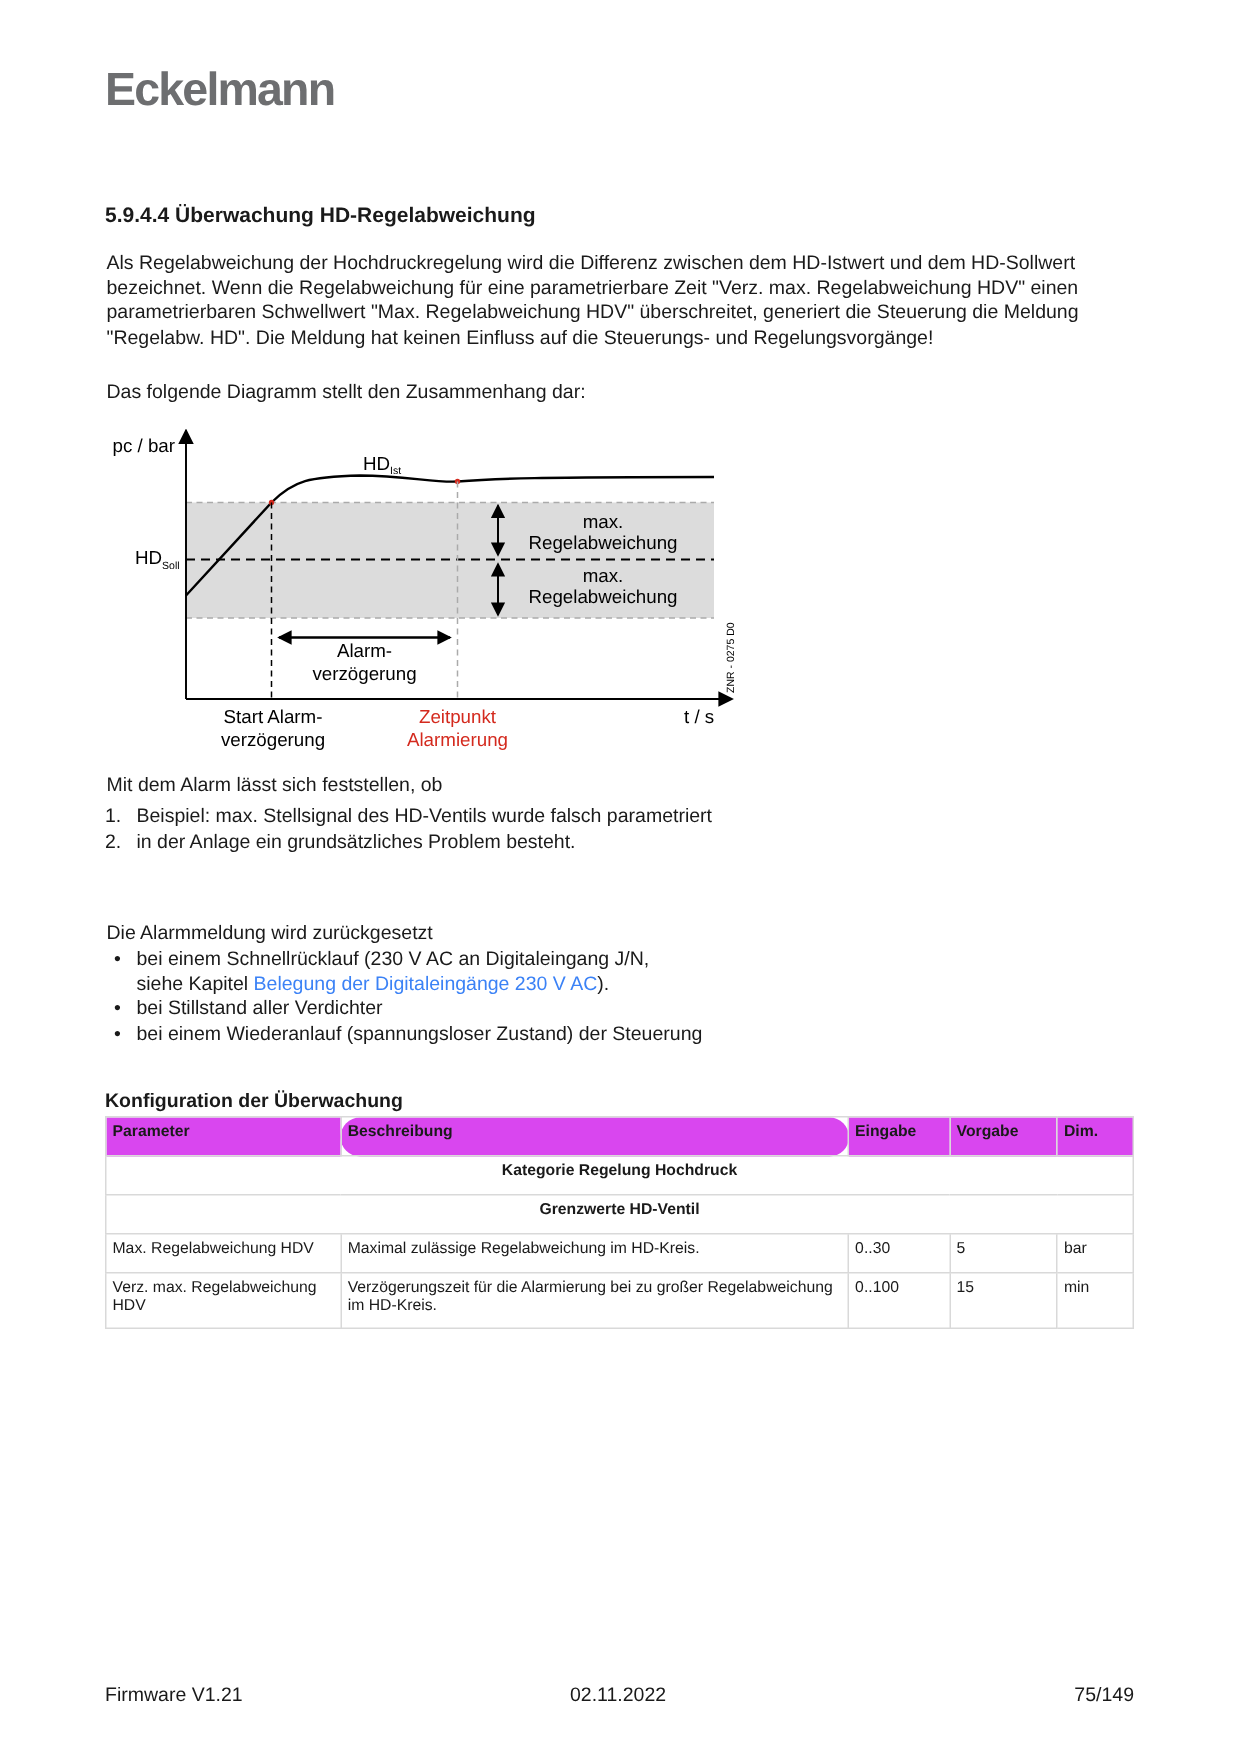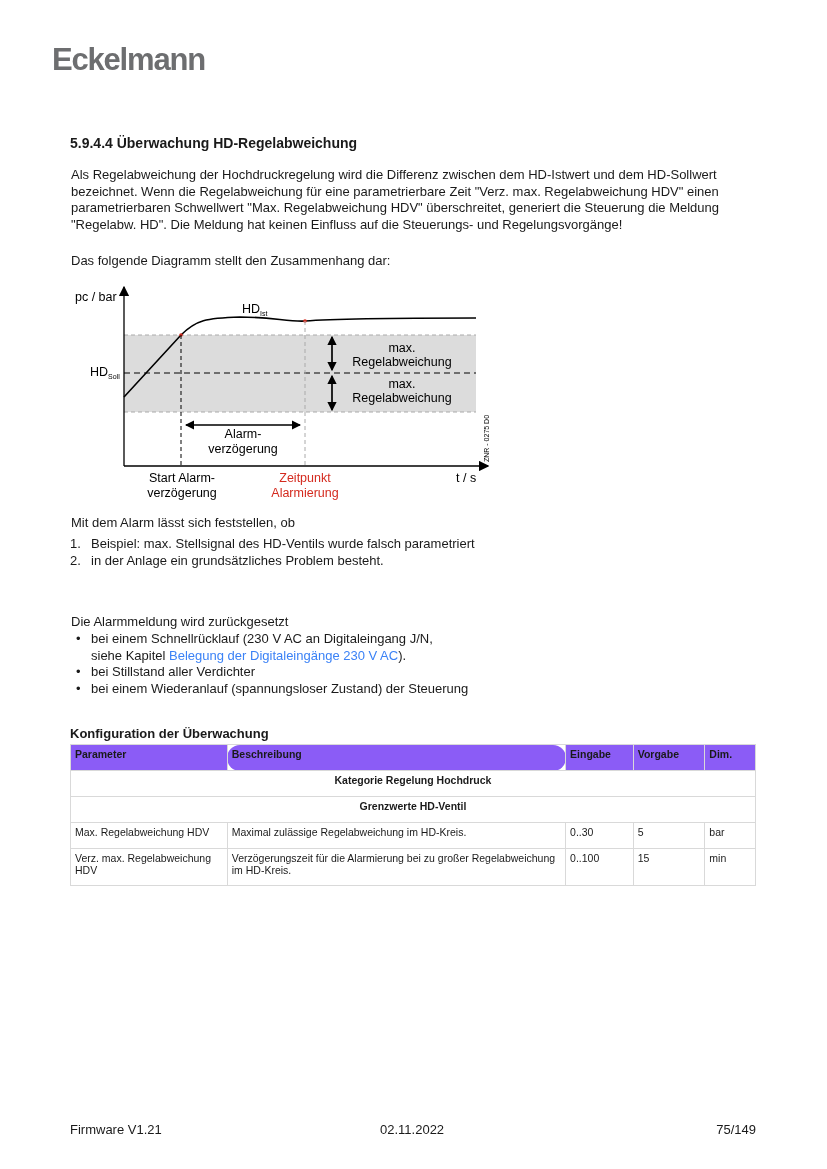--- a/index.html
+++ b/index.html
@@ -1,21 +1,21 @@
 <!DOCTYPE html>
 <html><head>
 <meta charset="utf-8">
 <style>
   html, body { margin: 0; padding: 0; background: #ffffff; }
   body {
     width: 827px; height: 1169px; position: relative; overflow: hidden;
     font-family: "Liberation Sans", sans-serif; color: #1a1a1a;
   }
   .logo {
-    position: absolute; left: 52px; top: 42px;
+    position: absolute; left: 70px; top: 42px;
     font-family: "Liberation Sans", sans-serif; font-weight: bold;
     font-size: 31px; color: #6d6e70; letter-spacing: -1.2px;
   }
   .section-title {
     position: absolute; left: 70px; top: 135px;
     font-size: 14px; font-weight: bold; margin: 0;
   }
   .para {
     position: absolute; left: 70px; width: 690px;
     font-size: 13px; line-height: 16.5px; margin: 1px;
@@ -40,21 +40,21 @@
   .table-title {
     position: absolute; left: 70px; top: 726px; font-size: 13px; font-weight: bold; margin: 0;
   }
   table.cfg {
     position: absolute; left: 70px; top: 744px; width: 686px;
     border-collapse: collapse; font-size: 10.5px;
   }
   table.cfg td, table.cfg th {
     border: 1px solid #d9d9d9; padding: 3px 4px; vertical-align: top; text-align: left;
   }
-  table.cfg th { background: #8b5cf6; font-weight: bold; height: 19px; }
+  table.cfg th { background: #d946ef; font-weight: bold; height: 19px; }
   table.cfg tr.cat td { font-weight: bold; height: 19px; text-align: center; }
   table.cfg tr.row td { height: 19px; }
   table.cfg tr.row2 td { height: 30px; }
   .c1 { width: 149px; } .c2 { width: 334px; border-radius: 13px; } .c3 { width: 59px; } .c4 { width: 63px; } .c5 { width: 42px; }
 
   .footer { position: absolute; top: 1122px; font-size: 13px; }
   #f-left { left: 70px; }
   #f-mid { left: 380px; }
   #f-right { right: 71px; }
 </style>

